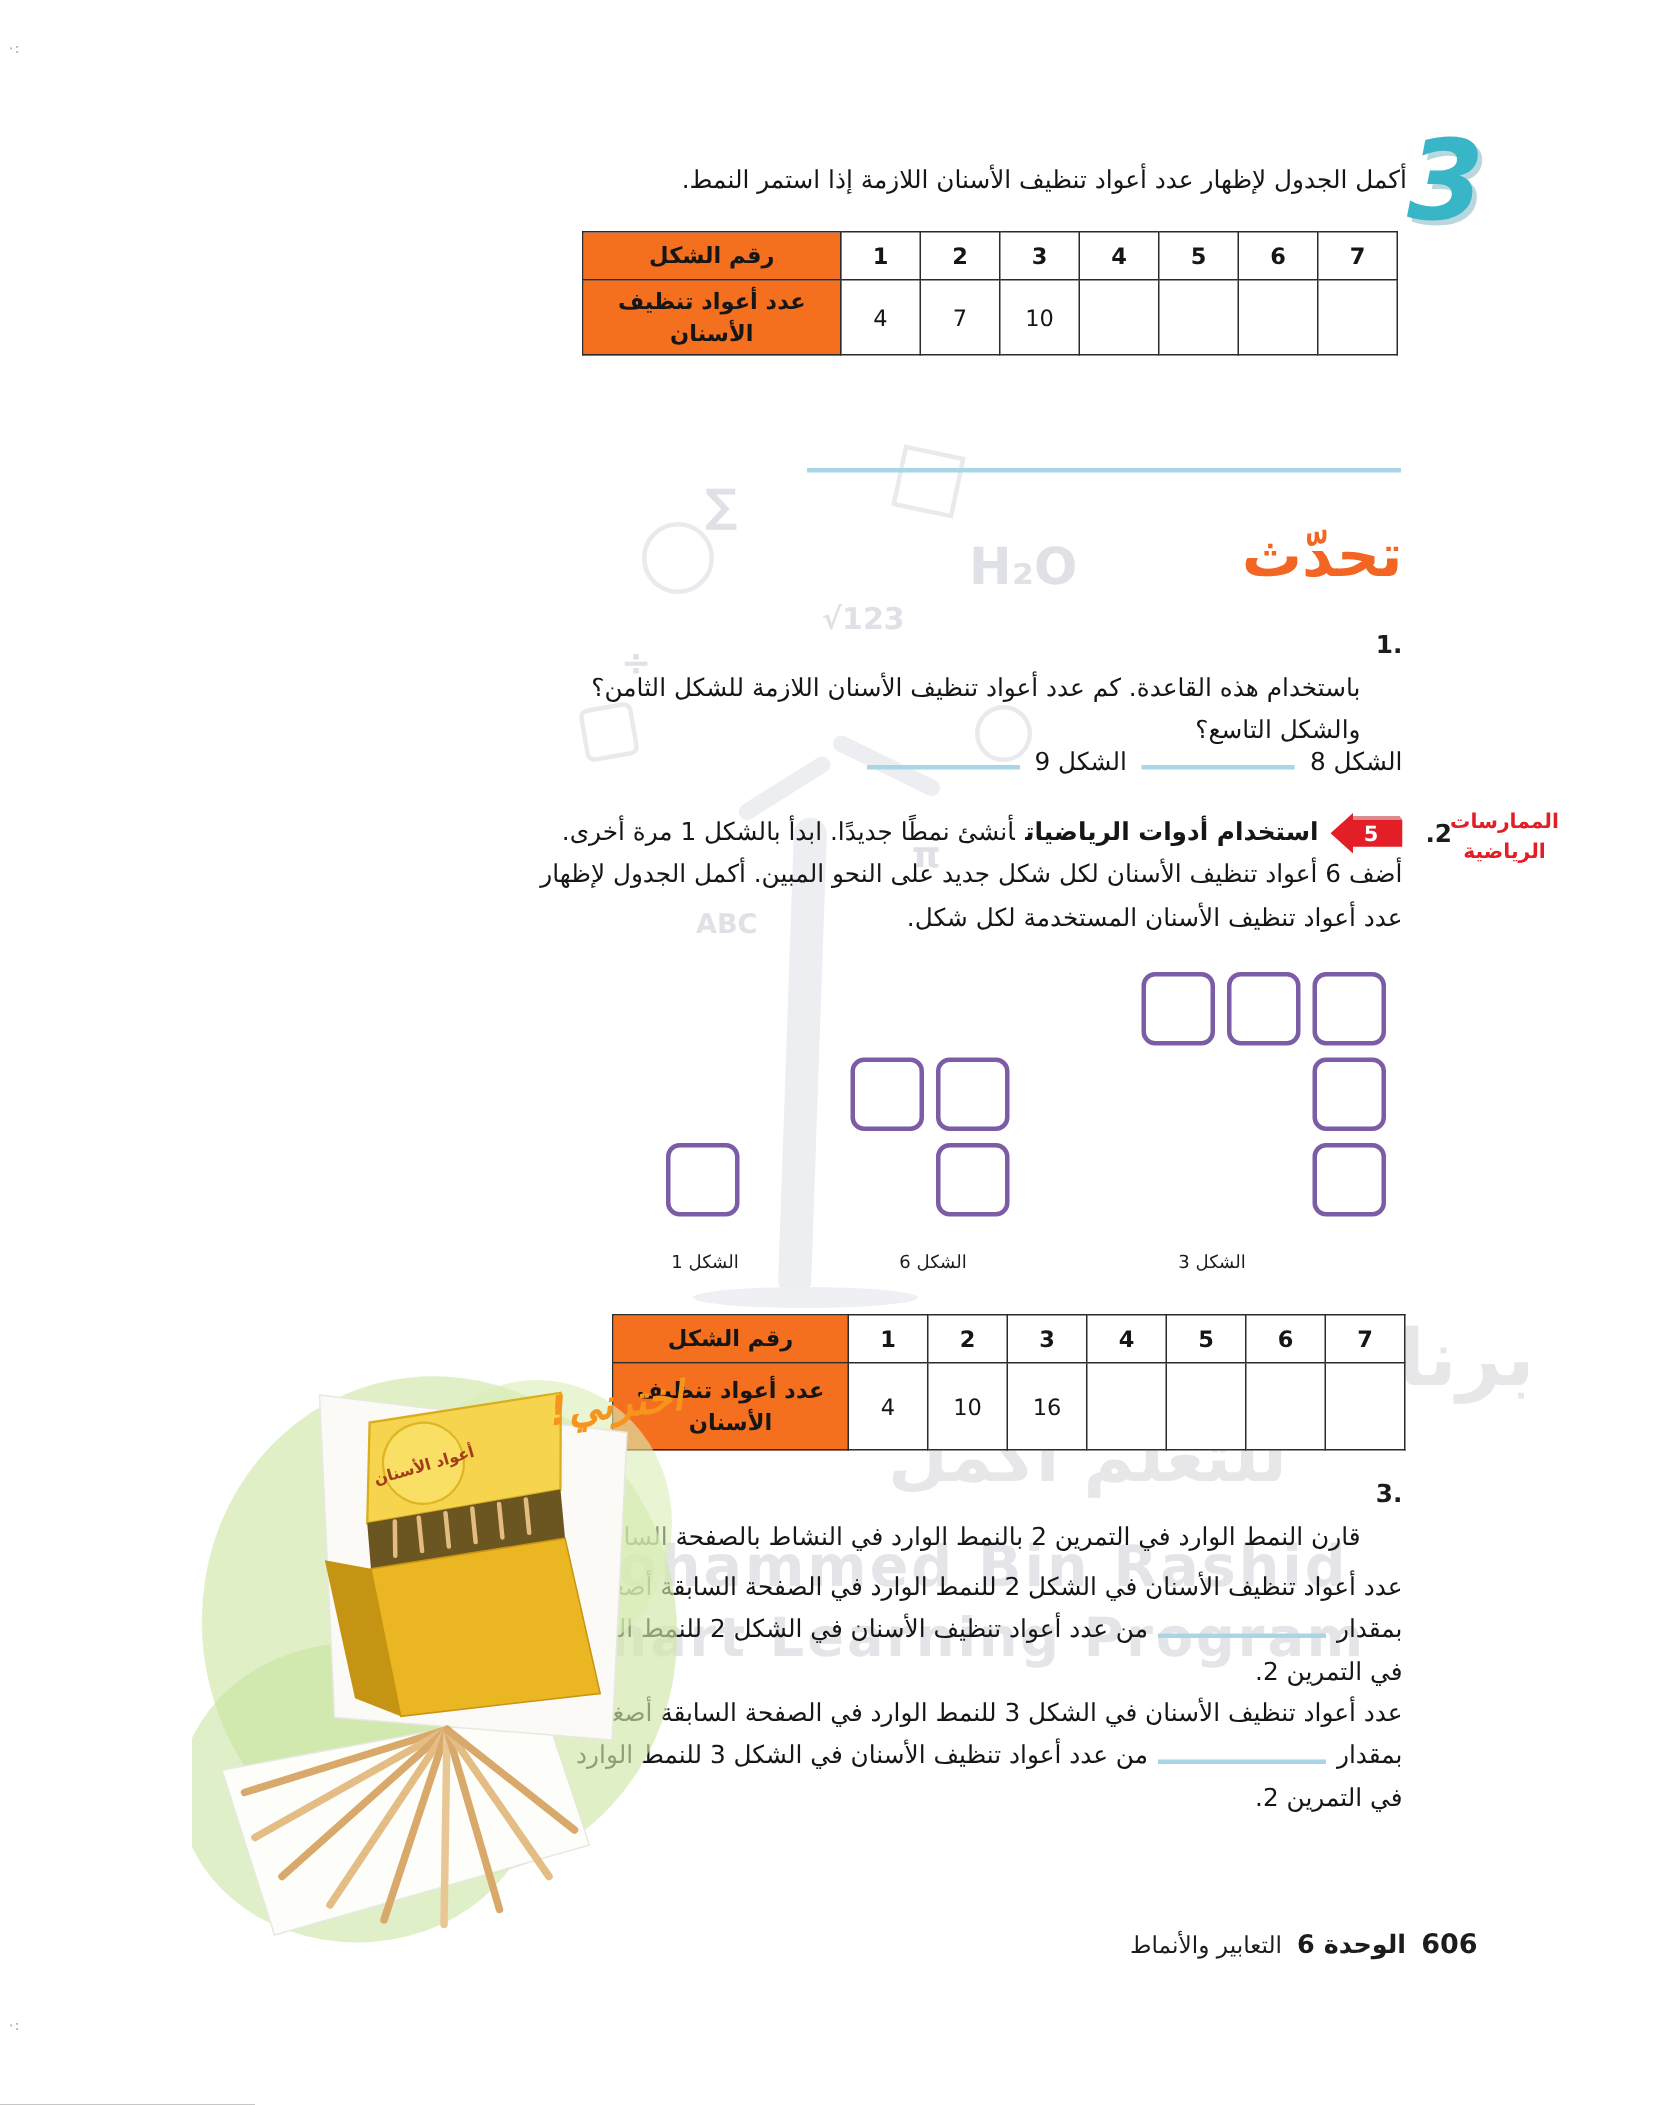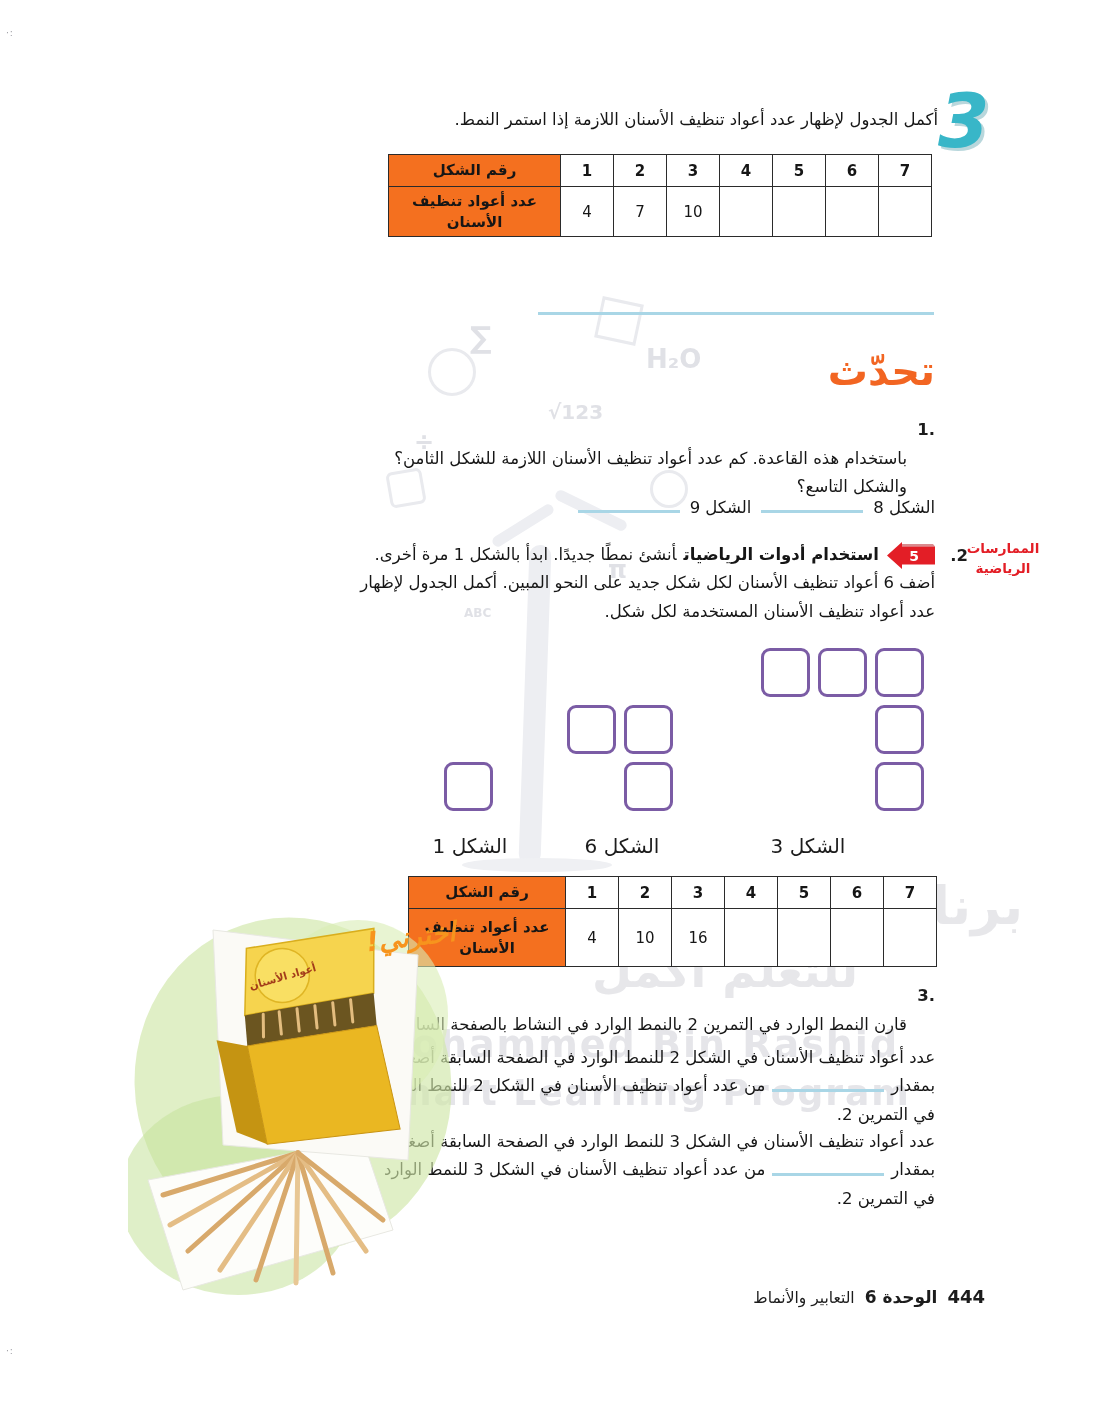--- a/index.html
+++ b/index.html
@@ -57,21 +57,21 @@
   .item-body { padding-right:28px;margin-top:25px; }
   .blanks-row { display:flex; direction:rtl; align-items:baseline; gap:10px; white-space:nowrap; font-size:16.5px; }
 
   .practice-label { right:78px; top:539px; width:74px; text-align:center; color:#e31e26; font-weight:bold; font-size:13.5px; line-height:1.45; }
   .item2-num { right:150px; top:546px; font-weight:bold; font-size:16.5px; }
   .lead-arrow { vertical-align:middle; margin-left:8px; }
   .lead { font-weight:bold; margin-left:7px; }
 
   
   .sq { position:absolute; width:49px; height:49px; border:3.5px solid #7b5ca5; border-radius:9px; background:transparent; }
-  .fig-label { position:absolute; top:834px; width:120px; text-align:center; font-size:20px; color:#1c1c1c; direction:rtl; }
+  .fig-label { position:absolute; top:834px; width:120px; text-align:center; font-size:12px; color:#1c1c1c; direction:rtl; }
 
   
   .photo { left:128px; top:895px; width:330px; height:405px; }
   .sticker { position:absolute; left:238px; top:26px; transform:rotate(-7deg); color:#f7941d; font-size:27px; font-weight:bold; font-style:italic; direction:rtl; }
   .footer { right:133px; top:1286px; display:flex; direction:rtl; align-items:baseline; gap:10px; white-space:nowrap; }
   .footer .pg { font-size:18px; font-weight:bold; }
   .footer .unit { font-size:17px; font-weight:bold; }
   .footer .unit-title { font-size:15.5px; }
 
   .print-mark { position:absolute; font-size:9px; color:#9a9aa0; letter-spacing:1px; }
@@ -82,24 +82,24 @@
 <div class="page">
 
   <div class="wm wm-trunk"></div>
   <div class="wm wm-branch1"></div>
   <div class="wm wm-branch2"></div>
   <div class="wm wm-roots"></div>
   <div class="wm wm-circle"></div>
   <div class="wm wm-circle2"></div>
   <div class="wm wm-sq"></div>
   <div class="wm wm-sq2"></div>
-  <span class="wm wm-glyph" style="left:646px; top:344px; font-size:26px;">H₂O</span>
+  <span class="wm wm-glyph" style="left:646px; top:358px; font-size:34px;">H₂O</span>
   <span class="wm wm-glyph" style="left:548px; top:400px; font-size:20px;">√123</span>
   <span class="wm wm-glyph" style="left:470px; top:320px; font-size:30px;">∑</span>
-  <span class="wm wm-glyph" style="left:464px; top:606px; font-size:12px;">ABC</span>
+  <span class="wm wm-glyph" style="left:464px; top:606px; font-size:18px;">ABC</span>
   <span class="wm wm-glyph" style="left:608px; top:556px; font-size:24px;">π</span>
   <span class="wm wm-glyph" style="left:414px; top:428px; font-size:24px;">÷</span>
   <div class="wm wm-brand-ar abs" style="right:95px; top:876px; font-size:52px;">برنامج محمد بن راشد</div>
   <div class="wm wm-brand-ar abs" style="right:260px; top:944px; font-size:46px;">للتعلم أكمل</div>
   <div class="wm wm-brand-en abs" style="left:372px; top:1022px; font-size:38px;">Mohammed Bin Rashid</div>
   <div class="wm wm-brand-en abs" style="left:366px; top:1072px; font-size:36px;">Smart Learning Program</div>
 
   <span class="print-mark" style="left:6px; top:28px;">·:</span>
   <span class="print-mark" style="left:6px; top:1346px;">·:</span>
 
@@ -279,18 +279,18 @@
         <polygon points="94,116 122,130 114,230 88,210" fill="#c59412"></polygon>
 
         <circle cx="175" cy="72" r="27" fill="#f9df63" stroke="#dfb524" stroke-width="1.5"></circle>
         <text x="175" y="77" text-anchor="middle" font-size="10.5" fill="#a33c1a" font-weight="bold" font-family="DejaVu Sans, sans-serif" direction="rtl">أعواد الأسنان</text>
       </g>
     </svg>
     <div class="sticker">اخترني!</div>
   </div>
 
   <div class="abs footer">
-    <span class="pg">444</span>
+    <span class="pg">606</span>
     <span class="unit">الوحدة 6</span>
     <span class="unit-title">التعابير والأنماط</span>
   </div>
 
 </div>
 
 </body></html>

